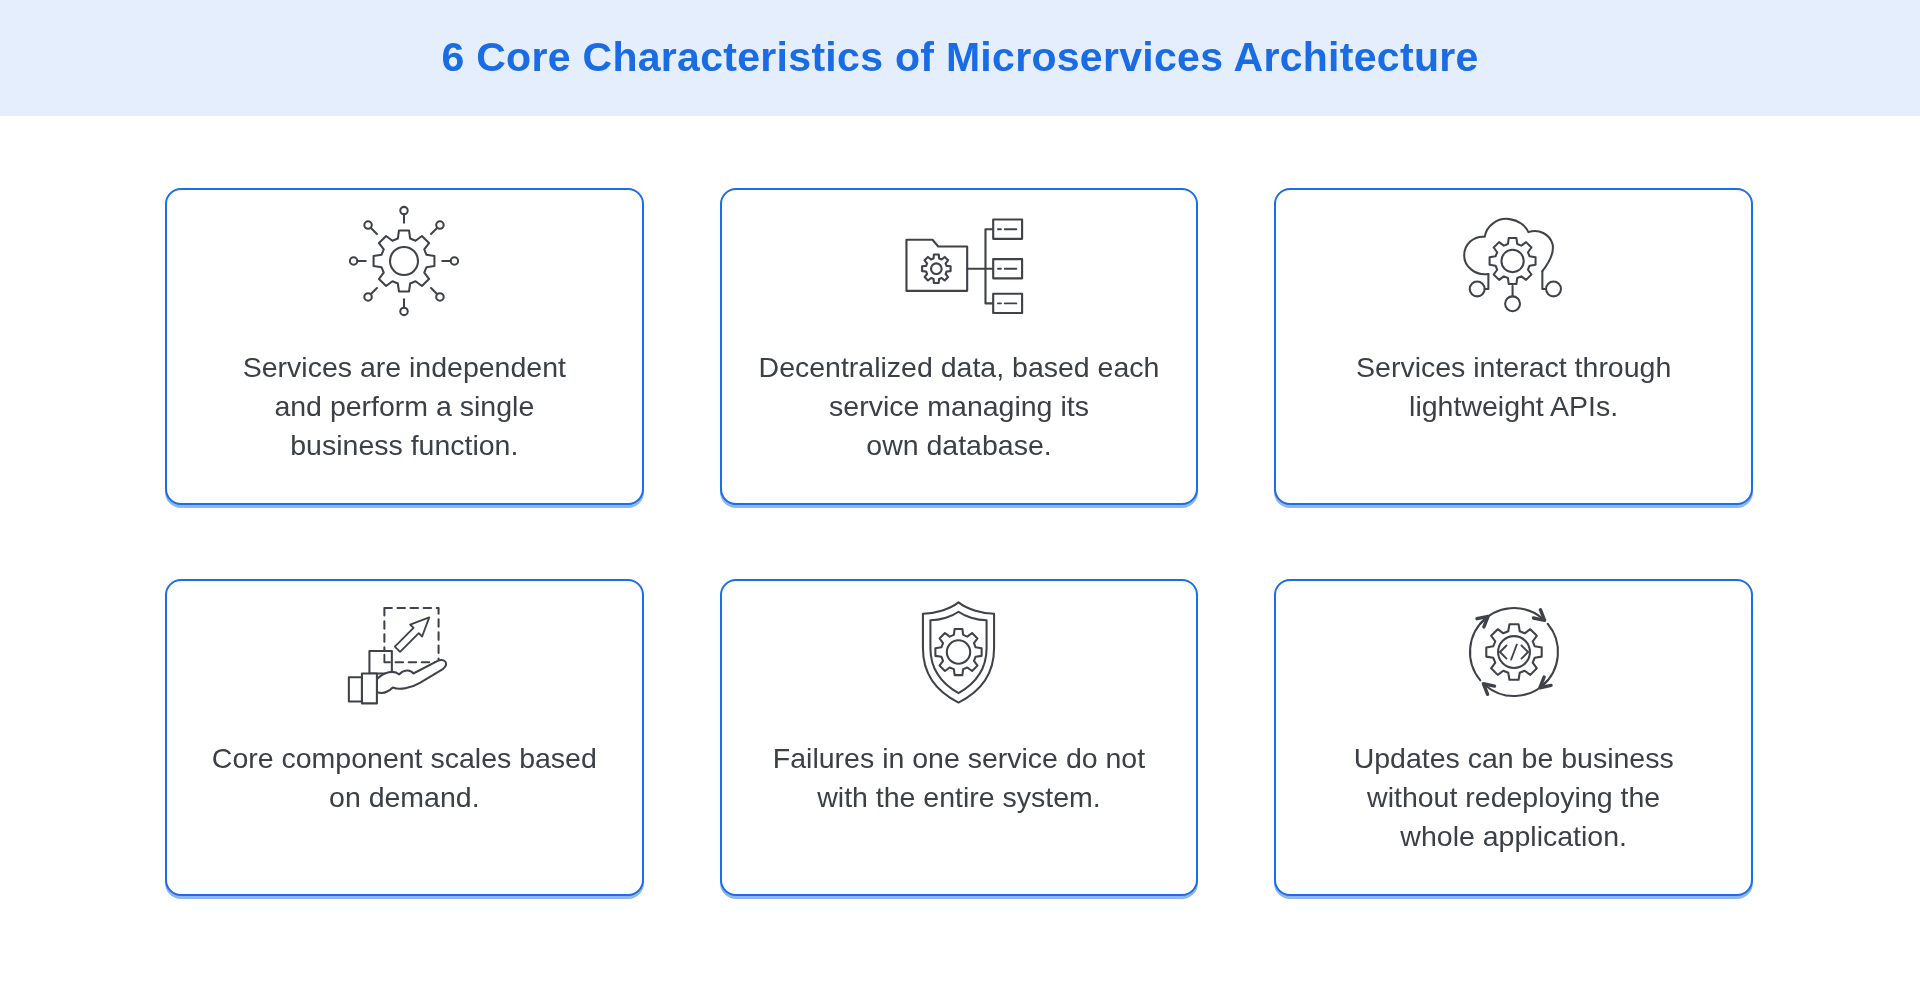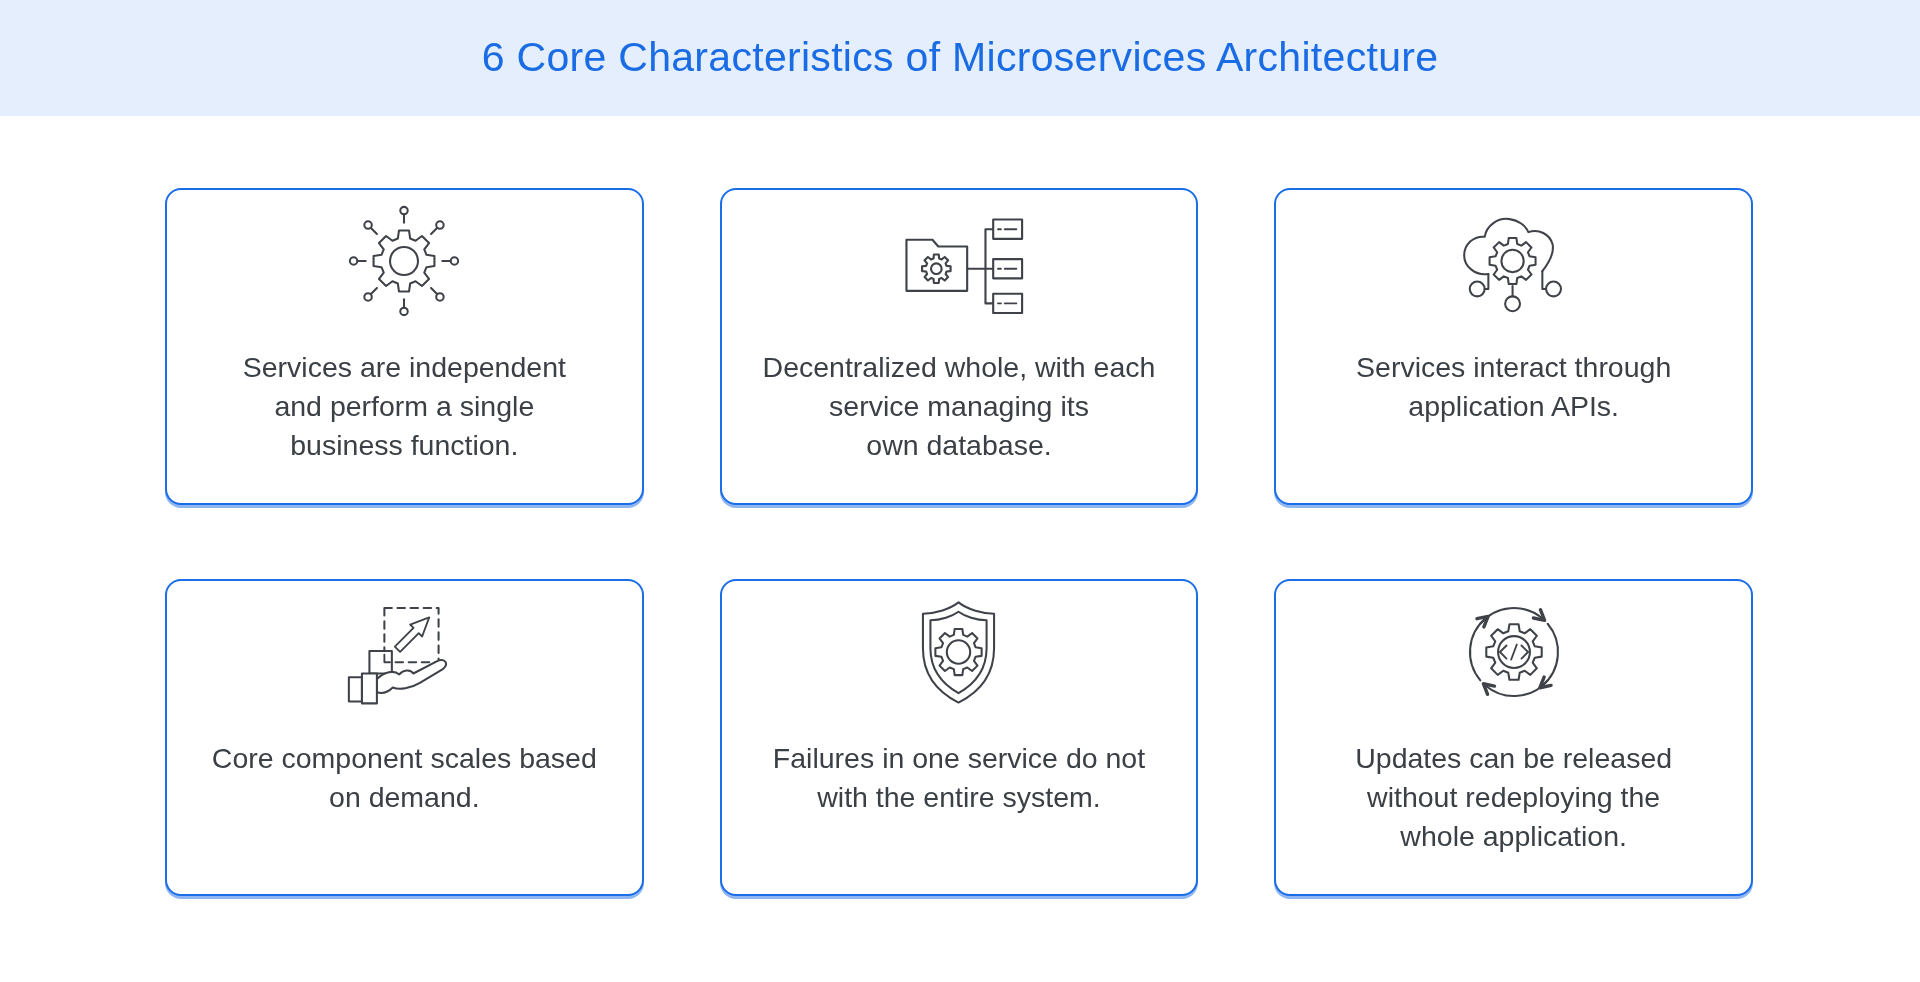--- a/index.html
+++ b/index.html
@@ -8,21 +8,21 @@
     background:#ffffff;
     font-family:"Liberation Sans", sans-serif;
   }
   .banner{
     height:116px;
     background:var(--banner-bg,#e4eefc);
     display:flex;align-items:center;justify-content:center;
   }
   .banner h1{
     margin:17px 0 18px 0;
-    font-size:41px;font-weight:400;letter-spacing:.3px;
+    font-size:41px;font-weight:700;letter-spacing:.3px;
     color:var(--title,#1a6ce5);
   }
   .grid{
     display:grid;
     grid-template-columns:repeat(3,1fr);
     column-gap:76px;row-gap:74px;
     padding:72px 167px 0 165px;
   }
   .card{
     box-sizing:border-box;
@@ -95,41 +95,41 @@
           <path d="M79,63 H106"></path>
           <path d="M106,22 H98 V99 H106"></path>
           <rect x="106" y="12" width="30" height="20" class="fw"></rect>
           <rect x="106" y="53" width="30" height="20" class="fw"></rect>
           <rect x="106" y="89" width="30" height="20" class="fw"></rect>
           <path class="t2" d="M111,22 h3 M118,22 h12"></path>
           <path class="t2" d="M111,63 h3 M118,63 h12"></path>
           <path class="t2" d="M111,99 h3 M118,99 h12"></path>
         </svg>
       </div>
-      <p class="card-text">Decentralized whole, with each
+      <p class="card-text">Decentralized data, based each
 service managing its
 own database.</p>
     </section>
 
     <section class="card">
       <div class="icon">
         <svg viewBox="0 0 130 120" height="112" width="121">
           <path d="M38,74 C24,76 12,66 12,54 C12,42 22,33 34,34 C36,22 48,13 61,15 C70,16 78,22 81,29 C92,25 104,31 107,42 C109,52 103,62 96,71"></path>
           <path class="fw" d="M88.7 55.9L88.7 64.1L82.3 65.0L80.5 69.4L84.3 74.5L78.5 80.3L73.4 76.5L69.0 78.3L68.1 84.7L59.9 84.7L59.0 78.3L54.6 76.5L49.5 80.3L43.7 74.5L47.5 69.4L45.7 65.0L39.3 64.1L39.3 55.9L45.7 55.0L47.5 50.6L43.7 45.5L49.5 39.7L54.6 43.5L59.0 41.7L59.9 35.3L68.1 35.3L69.0 41.7L73.4 43.5L78.5 39.7L84.3 45.5L80.5 50.6L82.3 55.0Z"></path>
           <circle cx="64" cy="60" r="12"></circle>
           <path d="M38,74 V90 H34"></path>
             <circle cx="26" cy="90" r="8"></circle>
           <path d="M96,71 V90 H100"></path>
             <circle cx="108" cy="90" r="8"></circle>
           <path d="M64,87 V98"></path>
             <circle cx="64" cy="106" r="8"></circle>
         </svg>
       </div>
       <p class="card-text">Services interact through
-application APIs.</p>
+lightweight APIs.</p>
     </section>
 
     <section class="card">
       <div class="icon">
         <svg viewBox="0 0 130 122" height="114" width="122">
           <rect x="44" y="14" width="58" height="58" stroke-dasharray="8 6"></rect>
           <path class="t2" d="M55.2,55.2 L75.2,35.2 L71.6,31.6 L92,24 L84.4,44.4 L80.8,40.8 L60.8,60.8 Z"></path>
           <rect x="28" y="60" width="24" height="24" class="fw"></rect>
           <path class="t2" d="M44,64 V72 H50"></path>
           <path class="fw" d="M36,90 C44,82 54,80 60,85 C64,80 72,79 75,84 L100,71 C108,67 114,73 107,79 L82,94 C72,100 60,102 53,99 C48,104 42,106 36,104 Z"></path>
@@ -164,19 +164,19 @@
           </defs>
           <path d="M29,31.8 A47,47 0 0 1 95.2,26" marker-end="url(#ah)"></path>
           <path d="M101,31.8 A47,47 0 0 1 95.2,98" marker-end="url(#ah)"></path>
           <path d="M101,92.2 A47,47 0 0 1 34.8,98" marker-end="url(#ah)"></path>
           <path d="M29,92.2 A47,47 0 0 1 34.8,26" marker-end="url(#ah)"></path>
           <path class="fw" d="M94.6 57.1L94.6 66.9L87.2 68.1L85.0 73.4L89.4 79.4L82.4 86.4L76.4 82.0L71.1 84.2L69.9 91.6L60.1 91.6L58.9 84.2L53.6 82.0L47.6 86.4L40.6 79.4L45.0 73.4L42.8 68.1L35.4 66.9L35.4 57.1L42.8 55.9L45.0 50.6L40.6 44.6L47.6 37.6L53.6 42.0L58.9 39.8L60.1 32.4L69.9 32.4L71.1 39.8L76.4 42.0L82.4 37.6L89.4 44.6L85.0 50.6L87.2 55.9Z"></path>
           <circle cx="65" cy="62" r="17"></circle>
           <path class="t2" d="M57,55 L50,62 L57,69 M73,55 L80,62 L73,69 M68,54 L62,70"></path>
         </svg>
       </div>
-      <p class="card-text">Updates can be released
+      <p class="card-text">Updates can be business
 without redeploying the
 whole application.</p>
     </section>
 
   </main>
 </div>
 
 </body></html>

